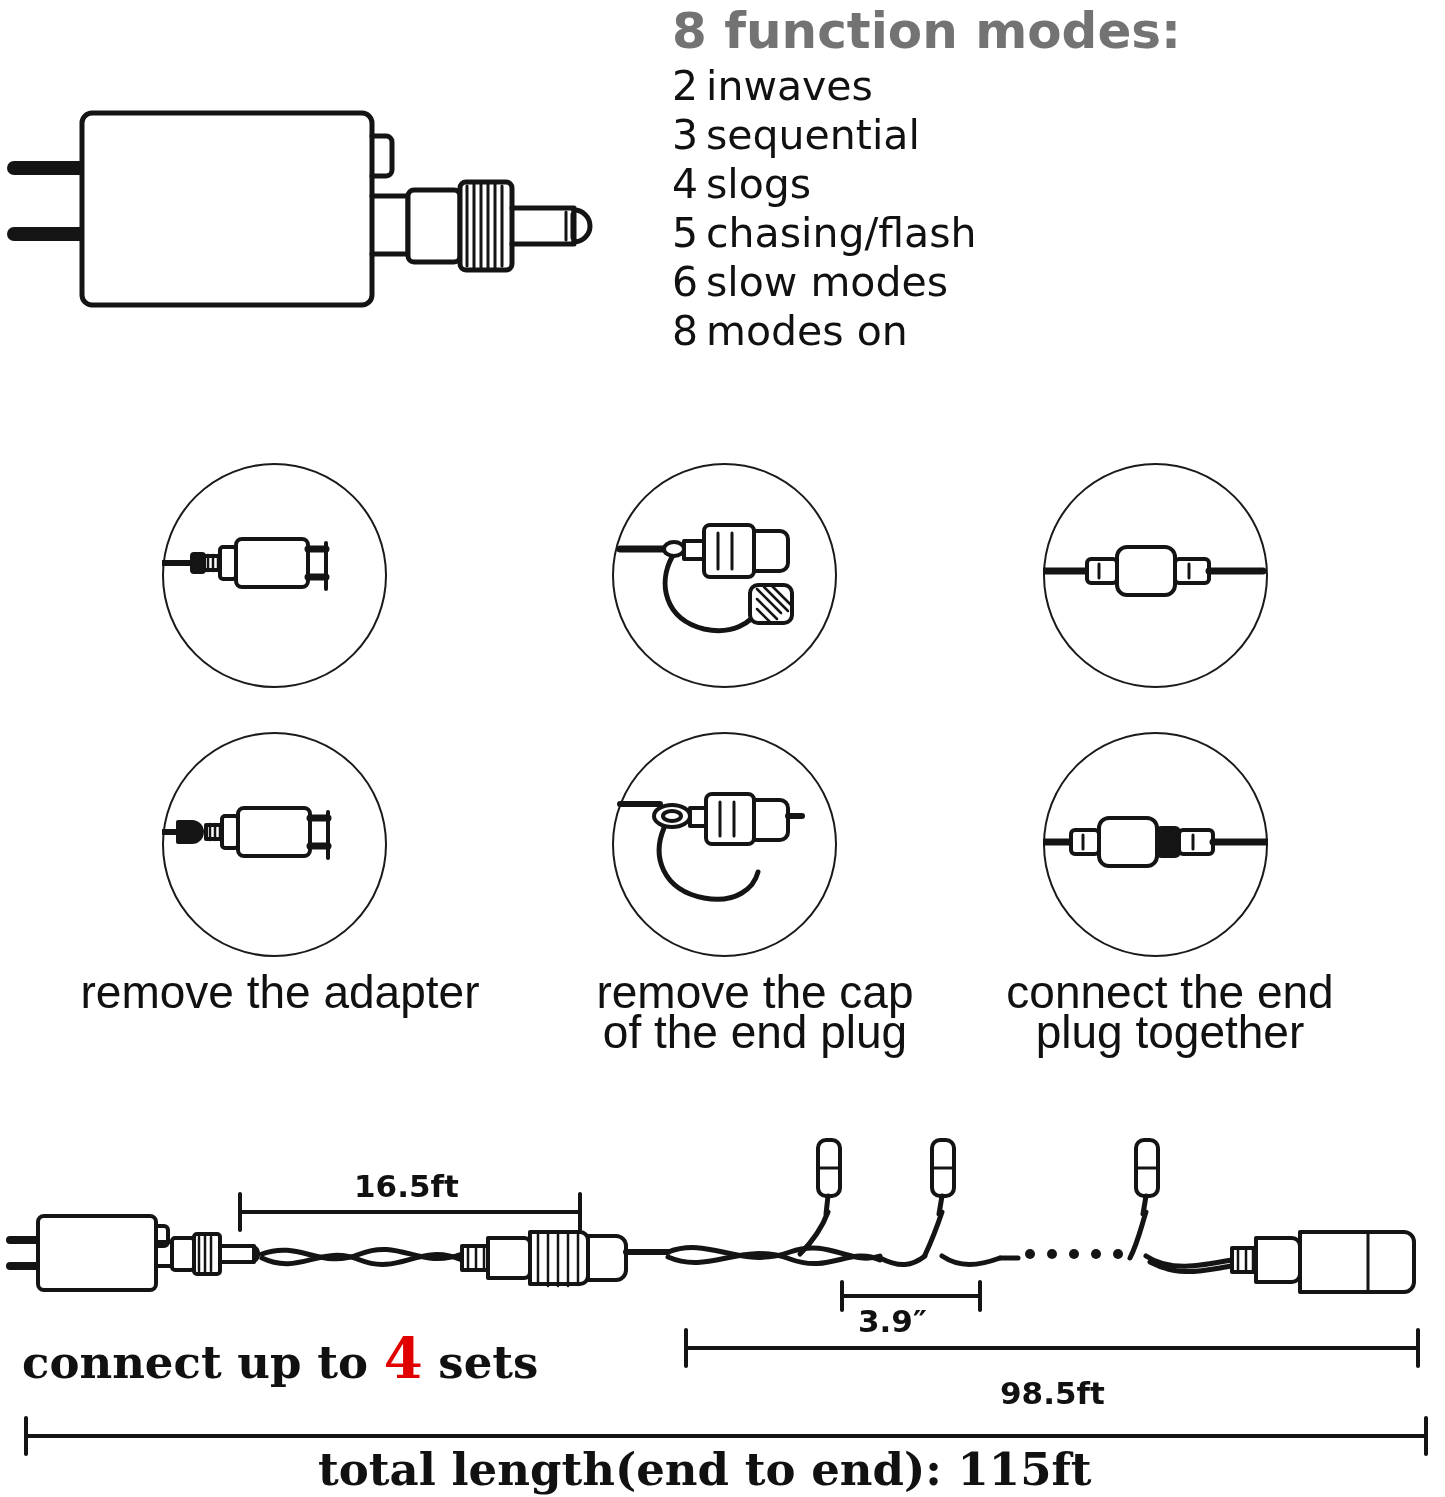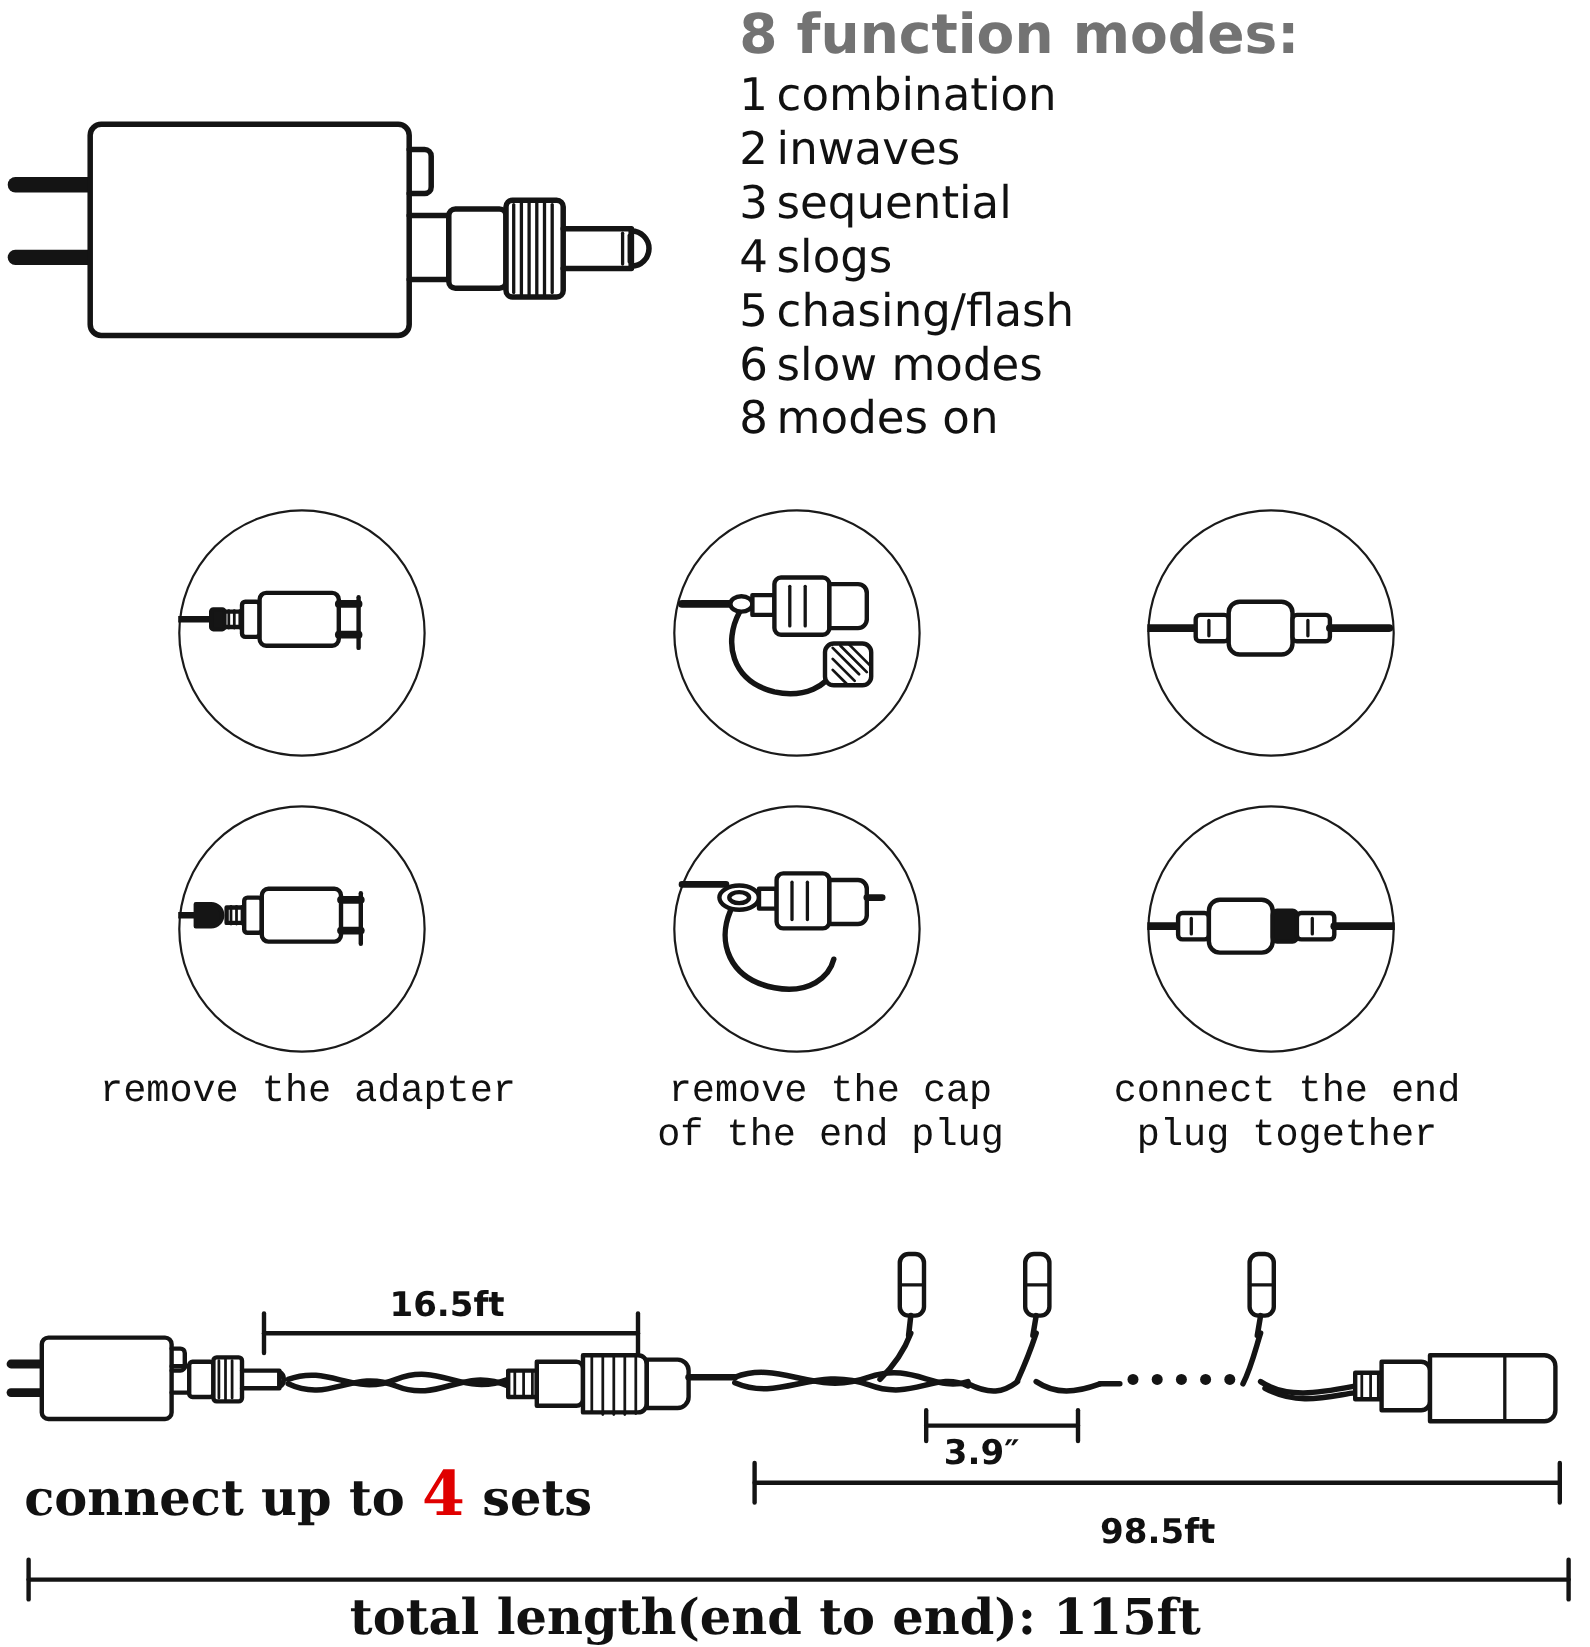--- a/index.html
+++ b/index.html
@@ -48,22 +48,22 @@
   .circle {
     position: absolute;
     border: 2px solid #1a1a1a;
     border-radius: 50%;
     background: #ffffff;
     box-sizing: border-box;
   }
   .caption {
     position: absolute;
     text-align: center;
-    font-family: Liberation Mono, monospace;
-    font-size: 35px;
+    font-family: Liberation Sans, sans-serif;
+    font-size: 46px;
     line-height: 40px;
     color: #111111;
   }
 
   
   .dimlabel {
     position: absolute;
     font-family: "DejaVu Sans", sans-serif;
     font-weight: bold;
     font-size: 31px;
@@ -118,23 +118,20 @@
     <g stroke-width="3">
       <path d="M566 212 v28"></path>
           <path d="M572 214 v24"></path>
     </g>
   </g>
 </svg>
 </div>
 
 <div id="modes">
   <div class="modes-title">8 function modes:</div>
-  <div class="mode-item">
-    <span class="mode-num">1</span><span>combination</span>
-  </div>
   <div class="mode-item">
     <span class="mode-num">2</span><span>inwaves</span>
   </div>
   <div class="mode-item">
     <span class="mode-num">3</span><span>sequential</span>
   </div>
   <div class="mode-item">
     <span class="mode-num">4</span><span>slogs</span>
   </div>
   <div class="mode-item">

